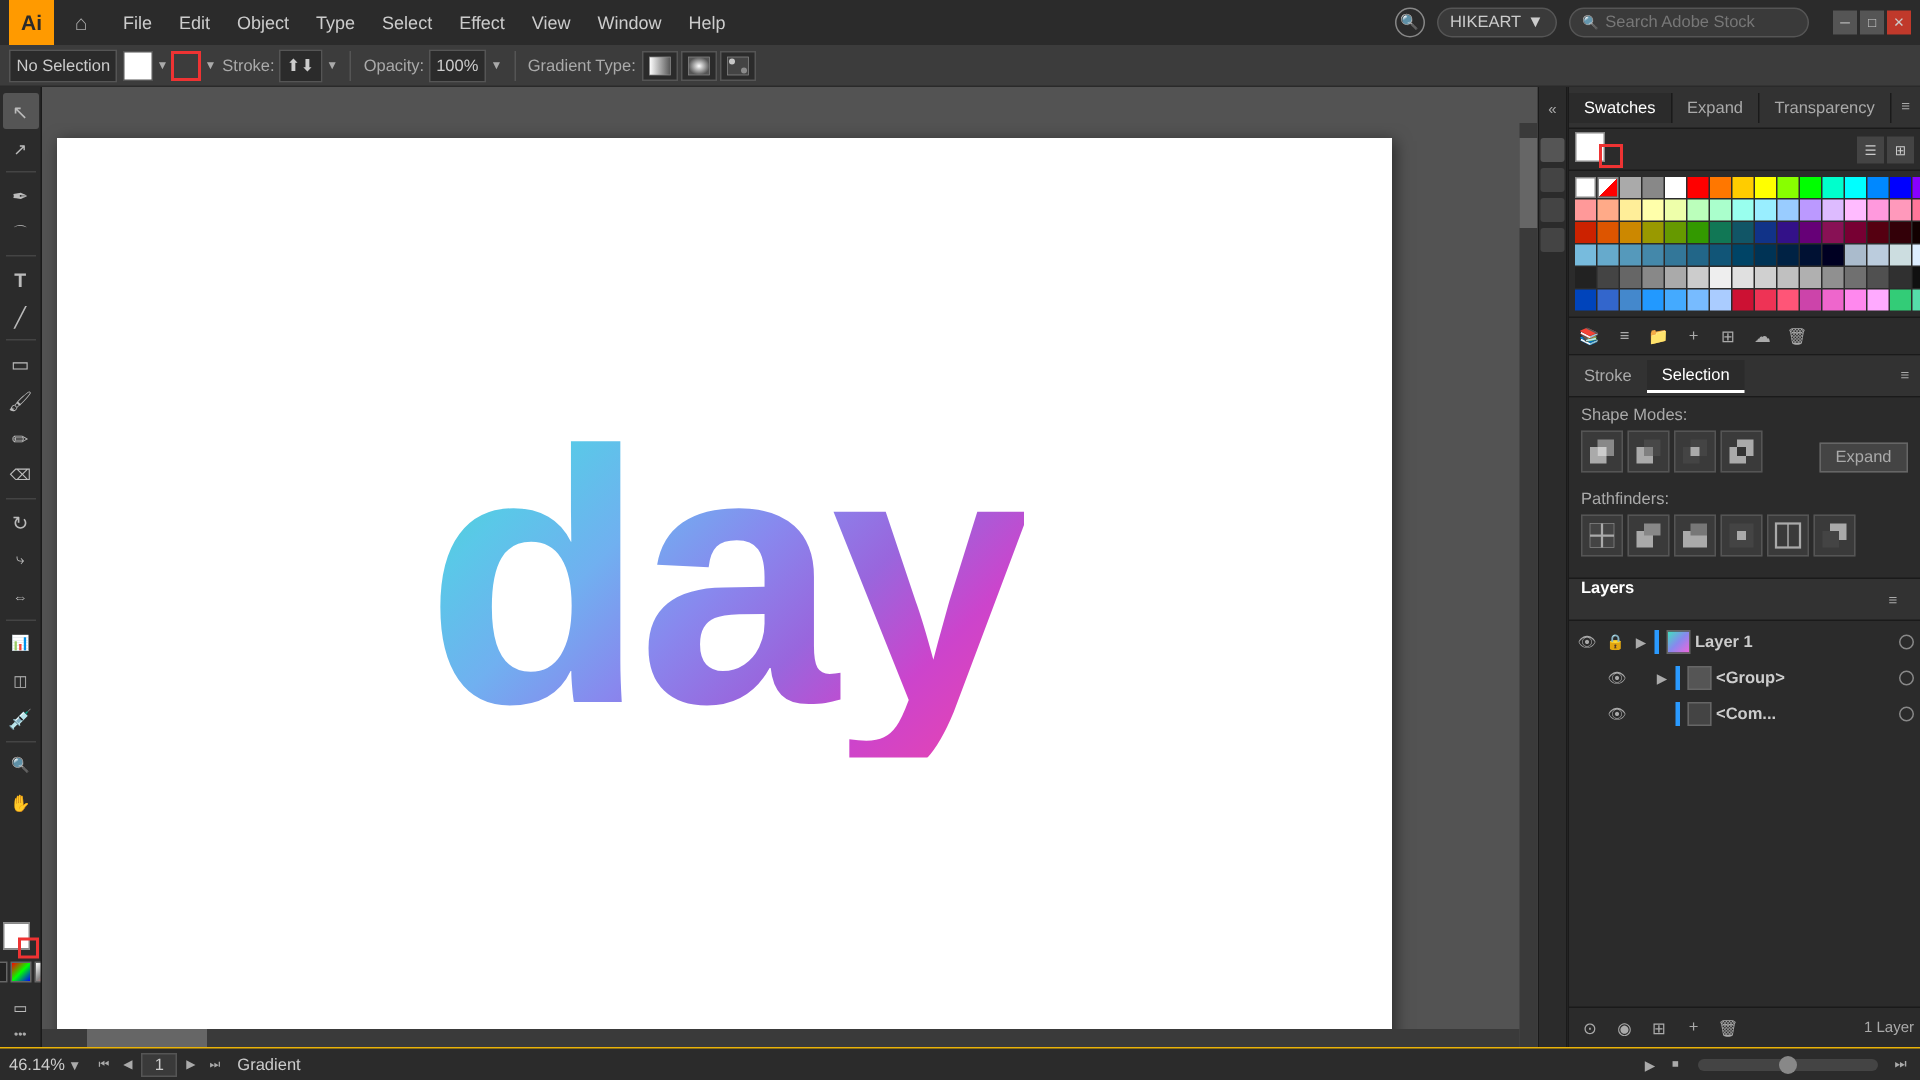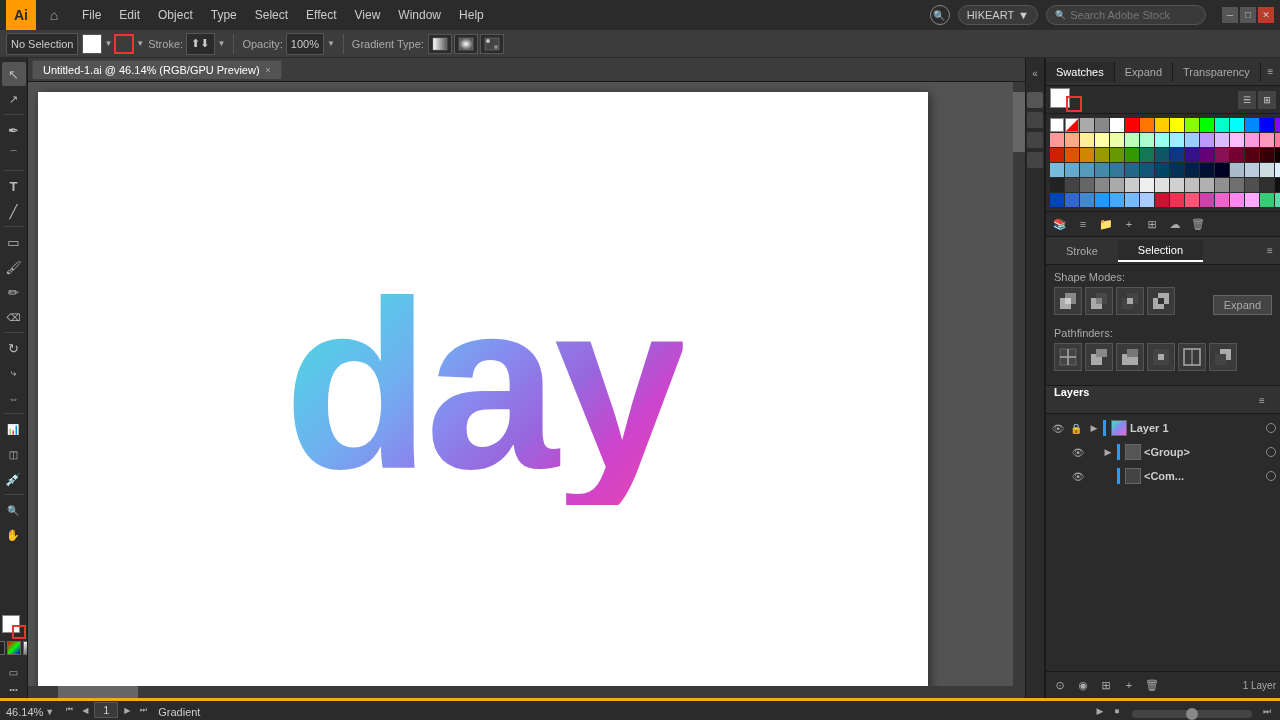--- a/index.html
+++ b/index.html
@@ -289,21 +289,21 @@
       border-bottom: 1px solid #1a1a1a;
     }
     .stroke-path-tabs {
       display: flex;
       align-items: center;
       background: #323232;
       border-bottom: 1px solid #1a1a1a;
       height: 28px;
     }
     .sp-tab {
-      padding: 4px 20px;
+      padding: 4px 10px;
       font-size: 11px;
       color: #aaa;
       cursor: pointer;
     }
     .sp-tab.active { color: #fff; background: #2b2b2b; border-bottom: 2px solid #fff; }
     .pf-section {
       padding: 6px 8px;
     }
     .pf-label {
       font-size: 11px;
@@ -416,24 +416,24 @@
       font-size: 10px;
       color: #aaa;
       margin-left: auto;
     }
 
     
     #statusbar {
       height: 22px;
       background: #2b2b2b;
       display: flex;
-      align-items: flex-end;
+      align-items: center;
       padding: 2px 6px;
       gap: 8px;
-      border-top: 3px solid #eab308;
+      border-top: 1px solid #eab308;
     }
     .status-zoom {
       display: flex; align-items: center; gap: 2px;
     }
     .status-zoom-val {
       font-size: 11px; color: #ccc;
     }
     .status-nav {
       display: flex; align-items: center; gap: 2px;
     }
@@ -626,26 +626,20 @@
         <div style="width:14px;height:14px;background:linear-gradient(135deg,#f00,#0f0,#00f);border:1px solid #666;"></div>
         <div style="width:14px;height:14px;background:linear-gradient(135deg,#fff,#888,#e33);border:1px solid #666;"></div>
       </div>
     </div>
 
     <div class="tool-btn" style="font-size:10px;">▭</div>
     <div style="font-size:8px;color:#aaa;text-align:center;">•••</div>
   </div>
 
   <div id="canvas-area">
-    <div id="tab-bar">
-      <div class="tab-item active">
-        <span>Untitled-1.ai @ 46.14% (RGB/GPU Preview)</span>
-        <span class="tab-close">×</span>
-      </div>
-    </div>
     <div id="canvas-wrapper">
       <div id="canvas">
 
         <div id="day-text">day</div>
       </div>
     </div>
 
     <div class="scrollbar-v">
       <div class="scroll-thumb" style="width:12px;height:60px;top:10px;left:0;"></div>
     </div>

